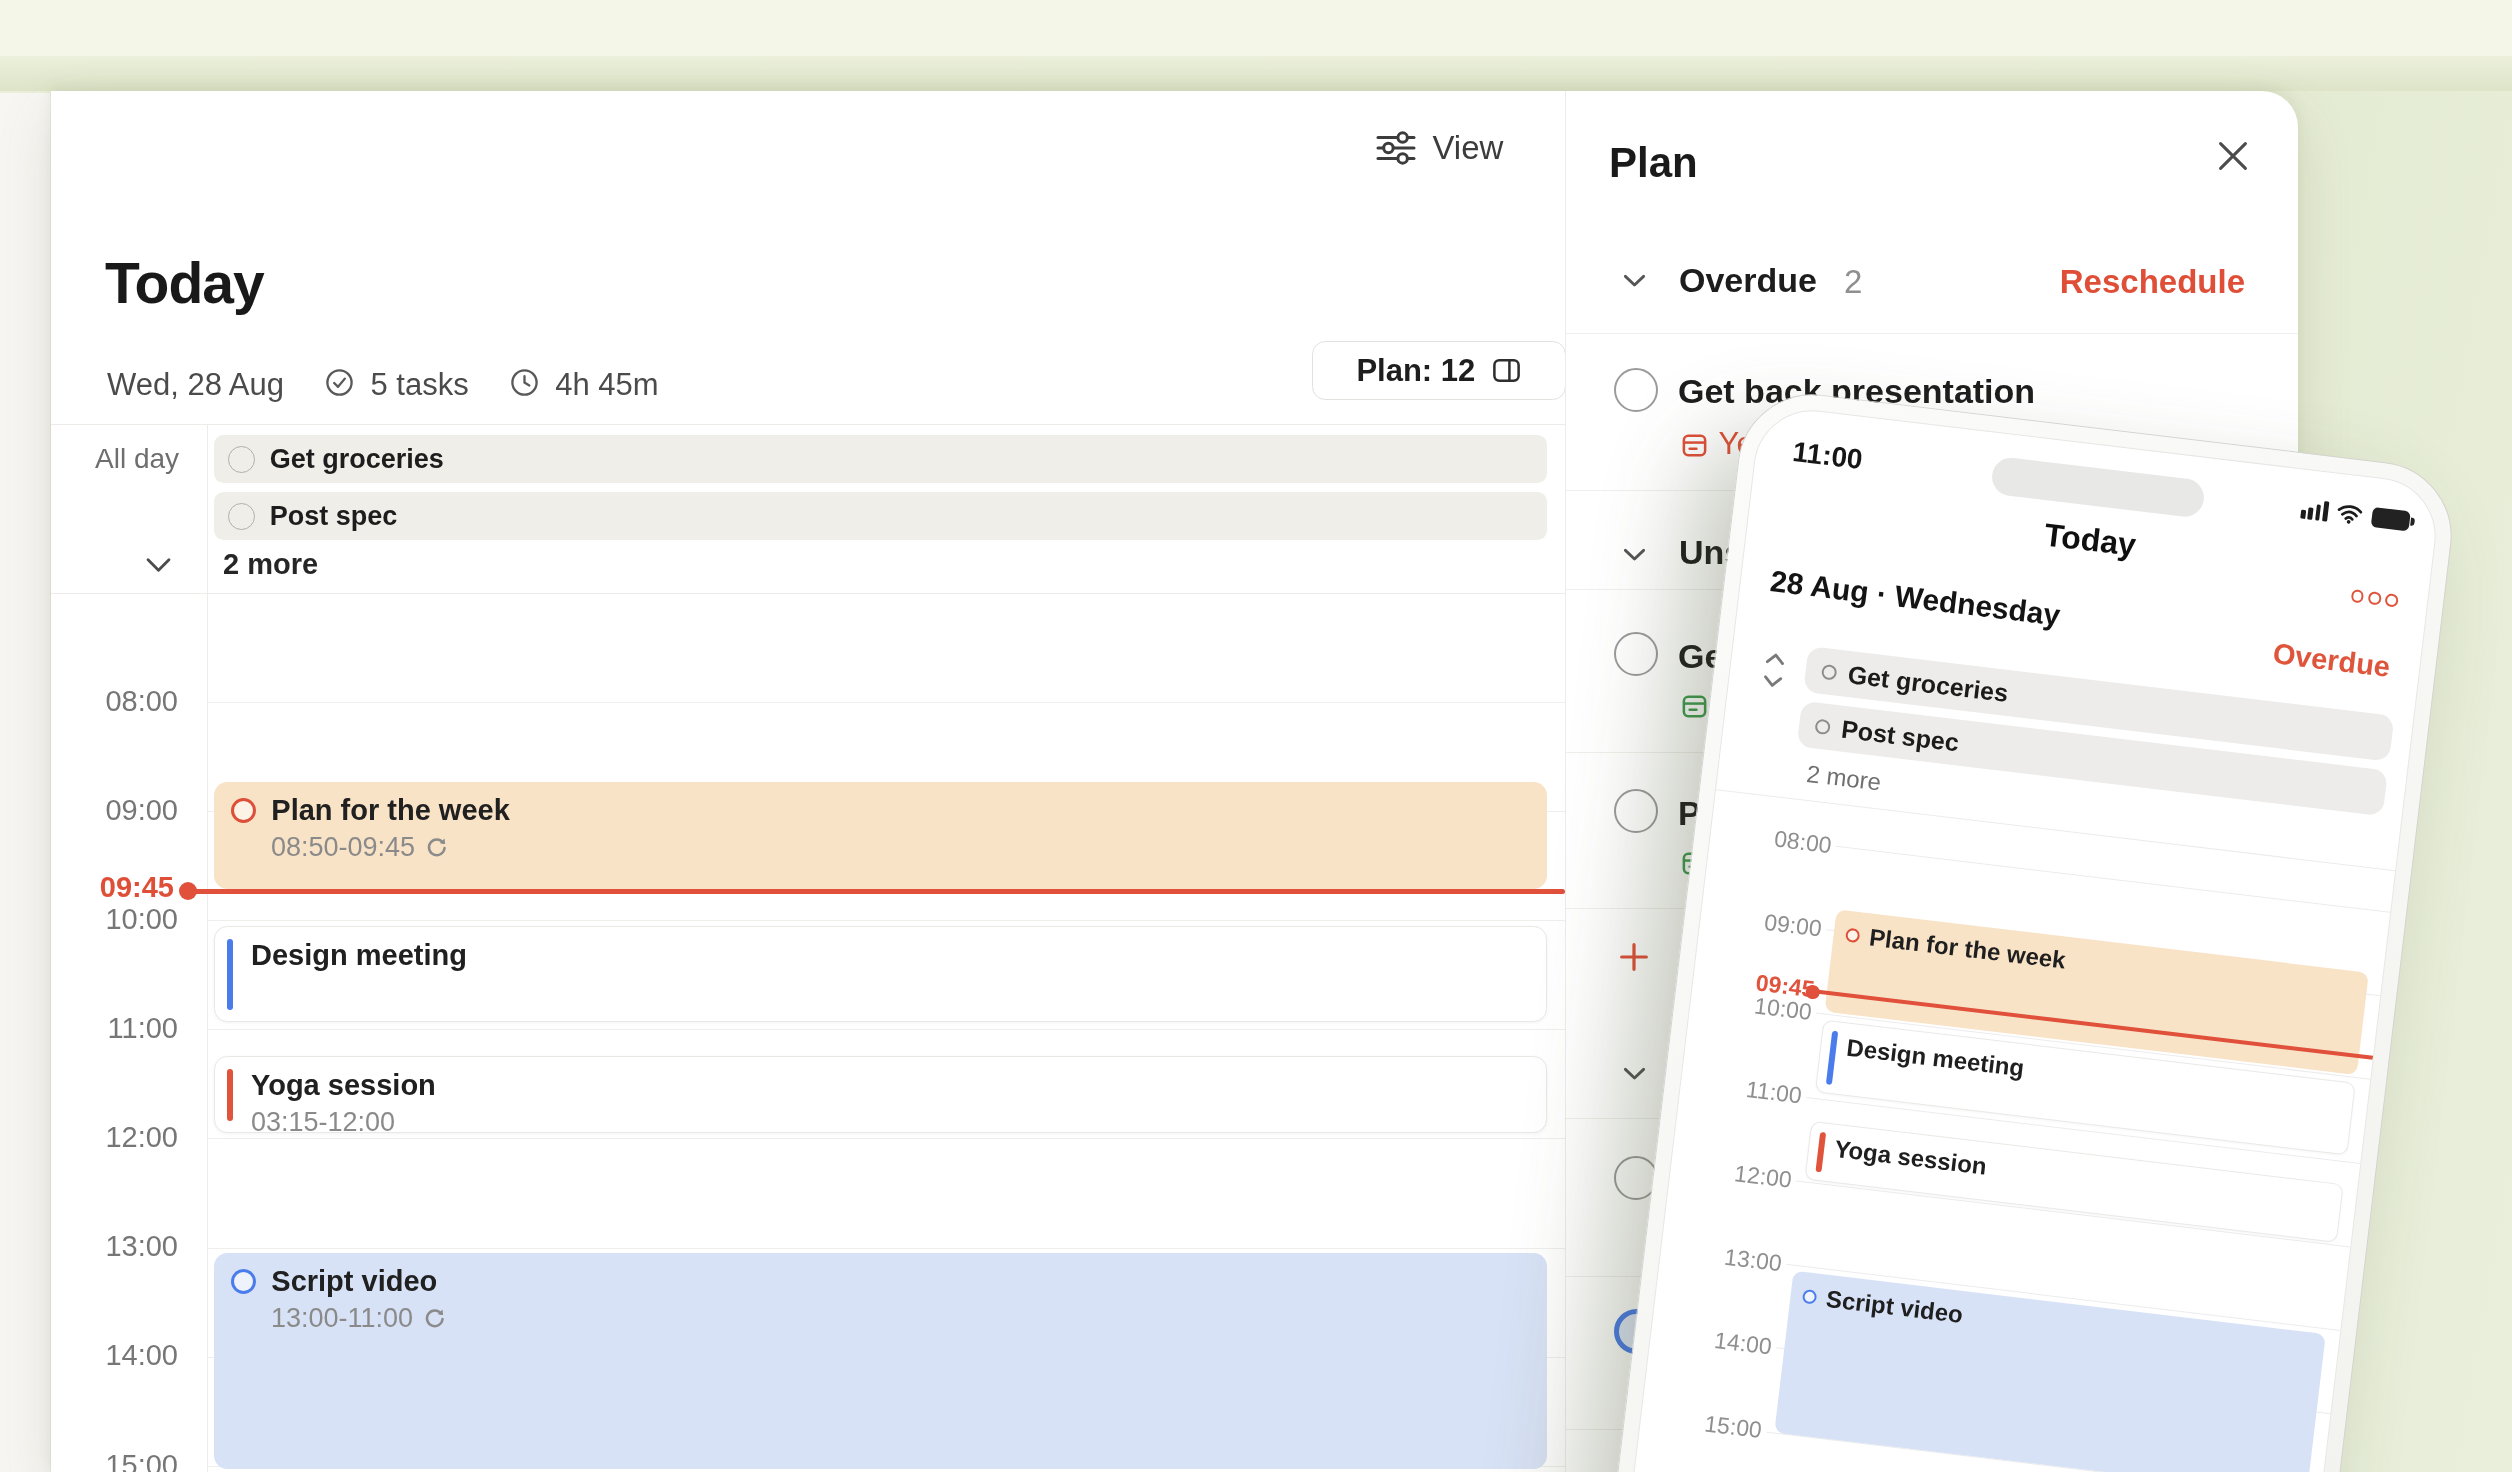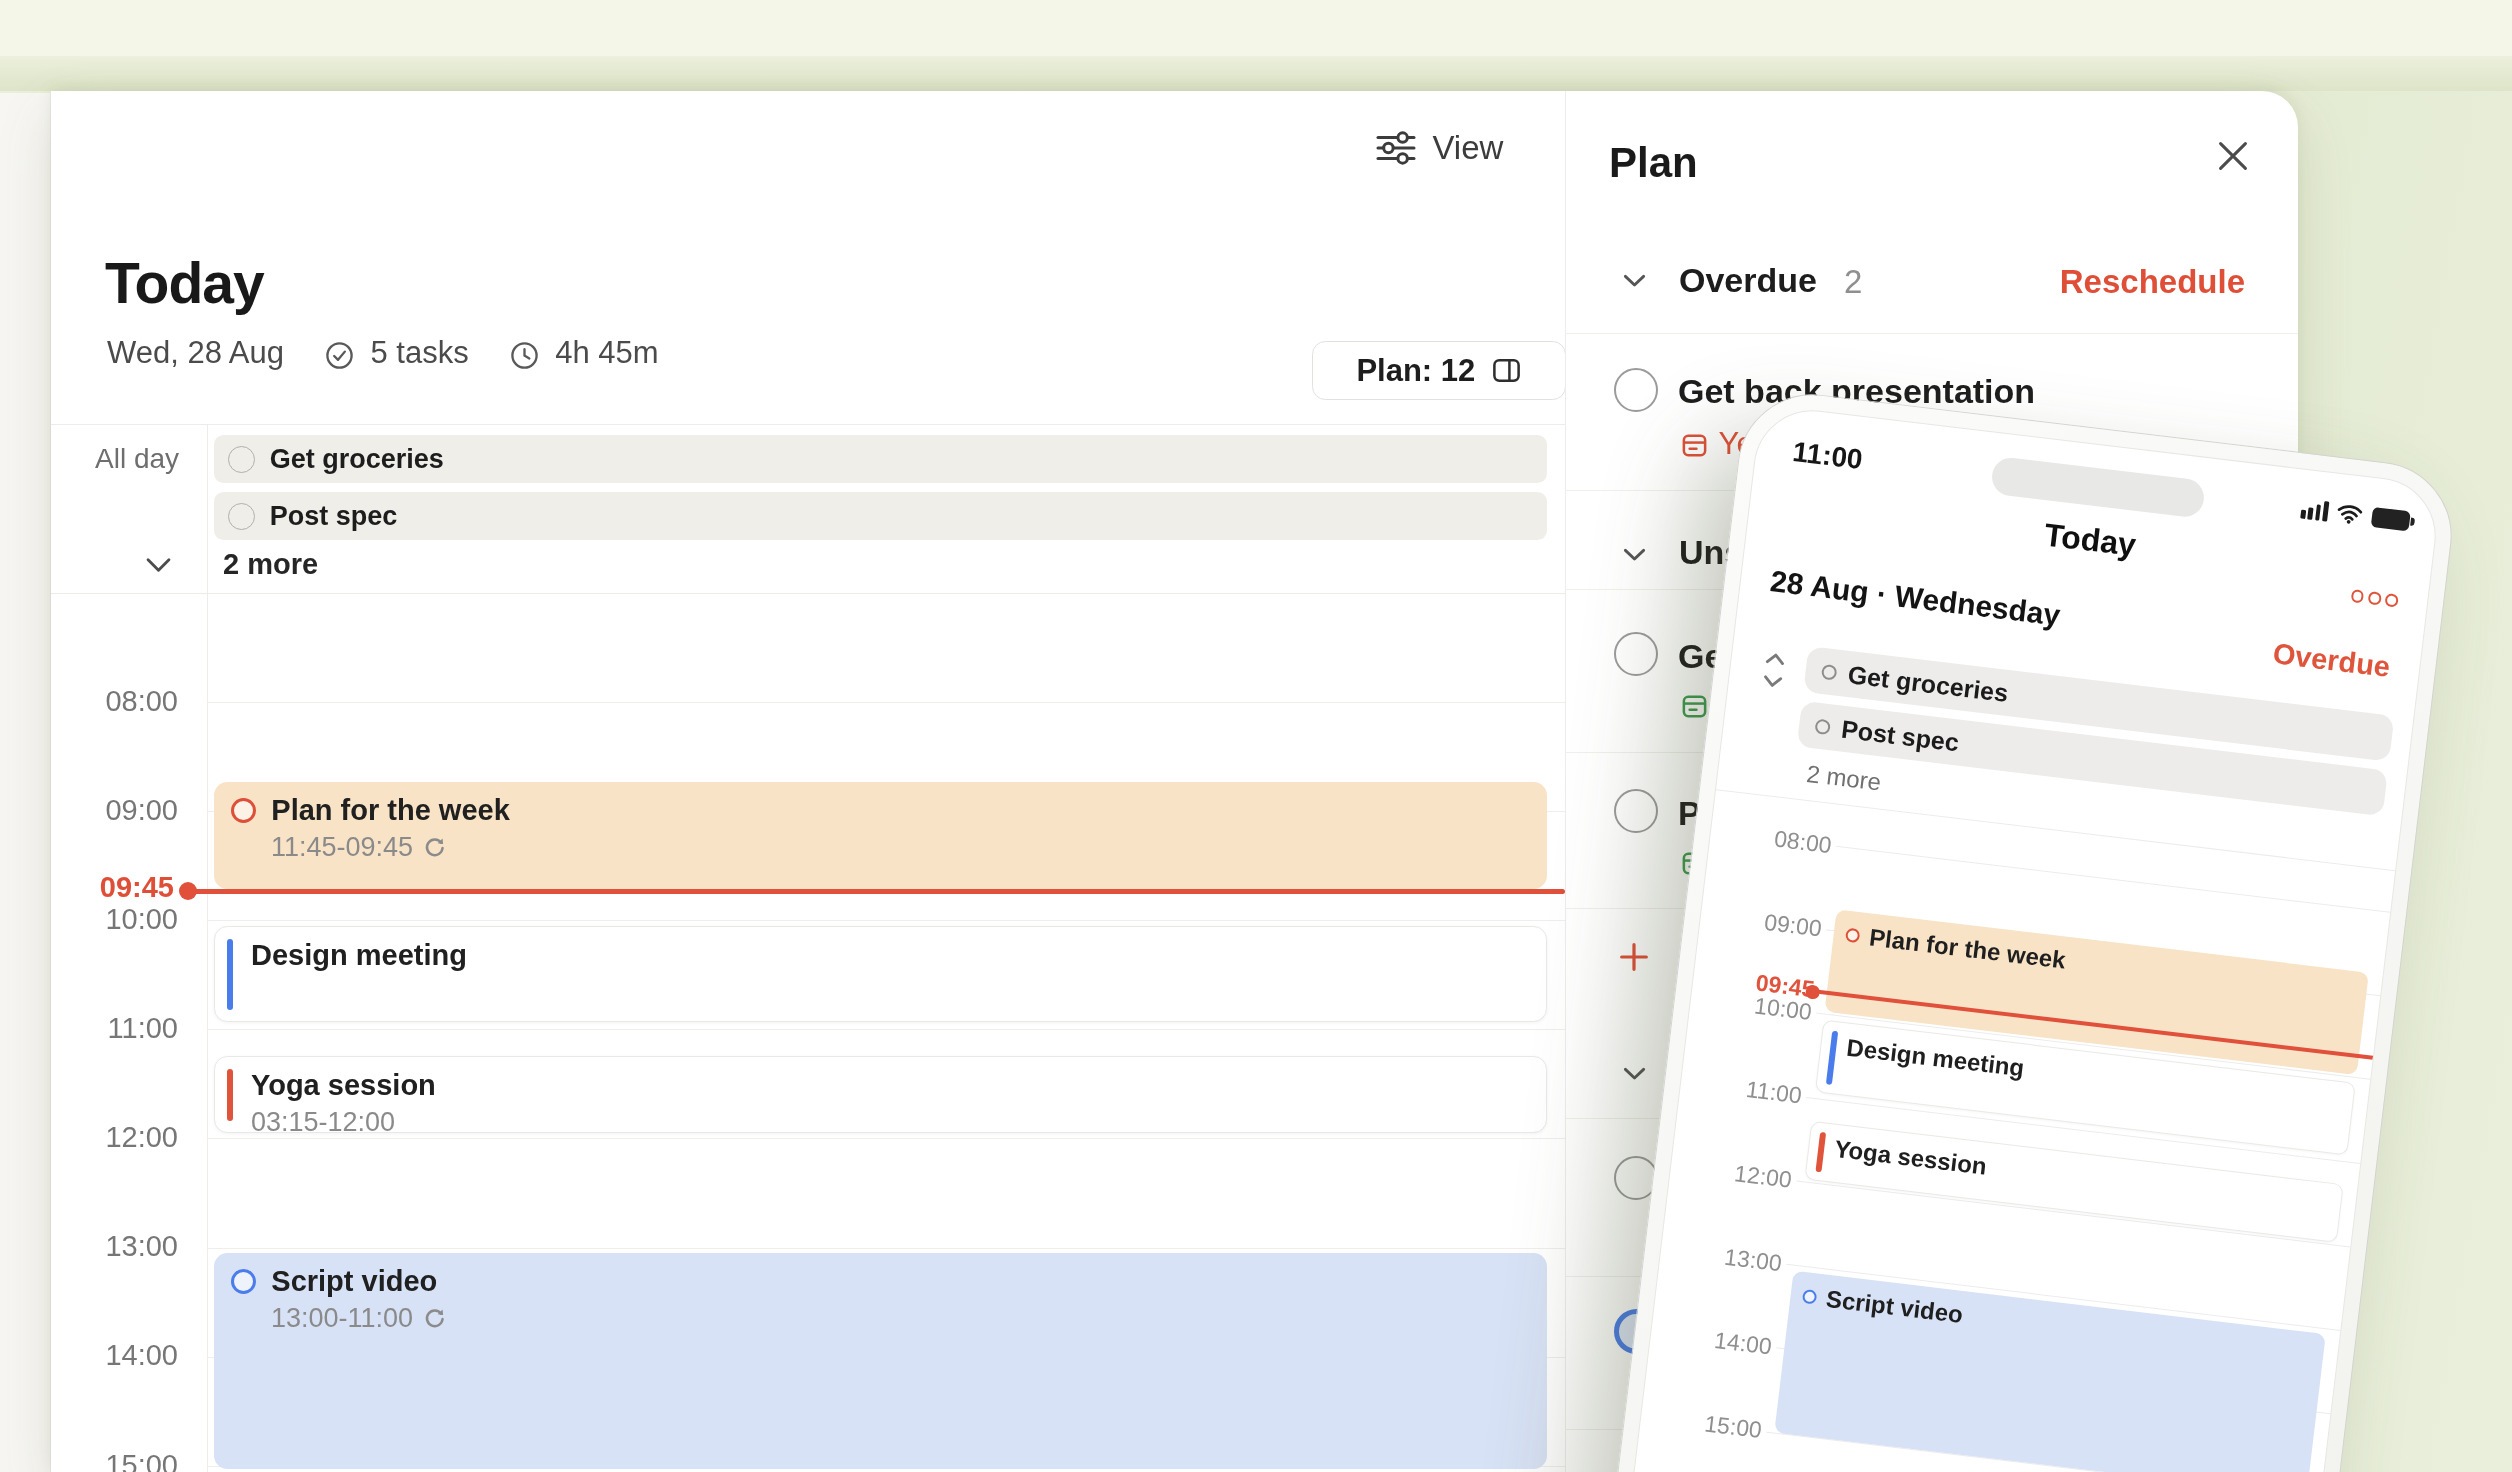--- a/index.html
+++ b/index.html
@@ -10,21 +10,21 @@
 
   
   .backcard { position:absolute; left:0; top:93px; width:51px; height:1380px; background:#f7f6f3; border-right:1px solid #ecebe7; }
   .window { position:absolute; left:51px; top:91px; width:2247px; height:1382px; background:#ffffff; border-radius:0 36px 0 0; box-shadow:0 -3.8px 13.4px rgba(110,120,80,.10), 0 23px 57px rgba(90,100,60,.14); }
 
   .cal { position:absolute; inset:0 733px 0 0; }
   .divider-v { position:absolute; left:1514px; top:0; bottom:0; width:1px; background:#ececec; }
 
   .view-btn { position:absolute; left:1323px; top:38px; display:flex; align-items:center; gap:14.4px; color:#3c3c3c; font-size:33px; font-weight:500; cursor:pointer; }
   .page-title { position:absolute; left:54px; top:159px; font-size:57px; font-weight:800; color:#191919; letter-spacing:-1px; }
-  .meta-row { position:absolute; left:56px; top:244px; display:flex; align-items:flex-end; gap:15.3px; font-size:31px; color:#4b4b4b; }
+  .meta-row { position:absolute; left:56px; top:276px; display:flex; align-items:flex-start; gap:15.3px; font-size:31px; color:#4b4b4b; }
   .meta-row .gap { width:9.6px; }
   .plan-count { position:absolute; left:1261px; top:250px; width:254px; height:59px; border:1.9px solid #e3e1dd; border-radius:13.4px; background:#fff; display:flex; align-items:center; justify-content:center; gap:15.3px; font-size:31px; font-weight:700; color:#1e1e1e; cursor:pointer; }
 
   .hdiv { position:absolute; height:1px; background:#edece8; right:0; }
   .allday-label { position:absolute; left:44px; top:352px; font-size:28px; color:#6e6e6e; }
   .pill { position:absolute; left:163px; width:1333px; height:48px; background:#f0eee9; border-radius:9.6px; display:flex; align-items:center; gap:14.4px; padding-left:14.4px; }
   .pill .ring { width:27px; height:27px; border:1.9px solid #b2b0ab; border-radius:50%; background:#fff0; flex:none; }
   .pill .txt { font-size:27px; font-weight:700; color:#1d1d1d; }
   .more-chevron { position:absolute; left:92px; top:465px; }
   .more-label { position:absolute; left:172px; top:457px; font-size:29px; font-weight:600; color:#262626; }
@@ -193,21 +193,21 @@
     <div class="tlabel" style="top:1139px;">13:00</div>
     <div class="tlabel" style="top:1248px;">14:00</div>
     <div class="tlabel" style="top:1358px;">15:00</div>
 
     <div class="event" style="top:691px; height:107px; background:#f8e3c7;">
       <div class="title-row">
         <span class="ering"></span>
         <span class="etitle">Plan for the week</span>
       </div>
       <div class="etime">
-        <span>11:45-09:45</span>
+        <span>08:50-09:45</span>
         <span>
           <svg width="26" height="26" viewBox="0 0 24 24">
               <path d="M18.6 7.2A7.2 7.2 0 1 0 19.9 12" fill="none" stroke="#8b8b8b" stroke-width="2.3" stroke-linecap="round"></path>
               <path d="M19.9 3.2l.5 5-5-.5z" fill="#8b8b8b"></path>
             </svg>
         </span>
       </div>
     </div>
 
     <div class="event ev-card" style="top:835px; height:96px;">

